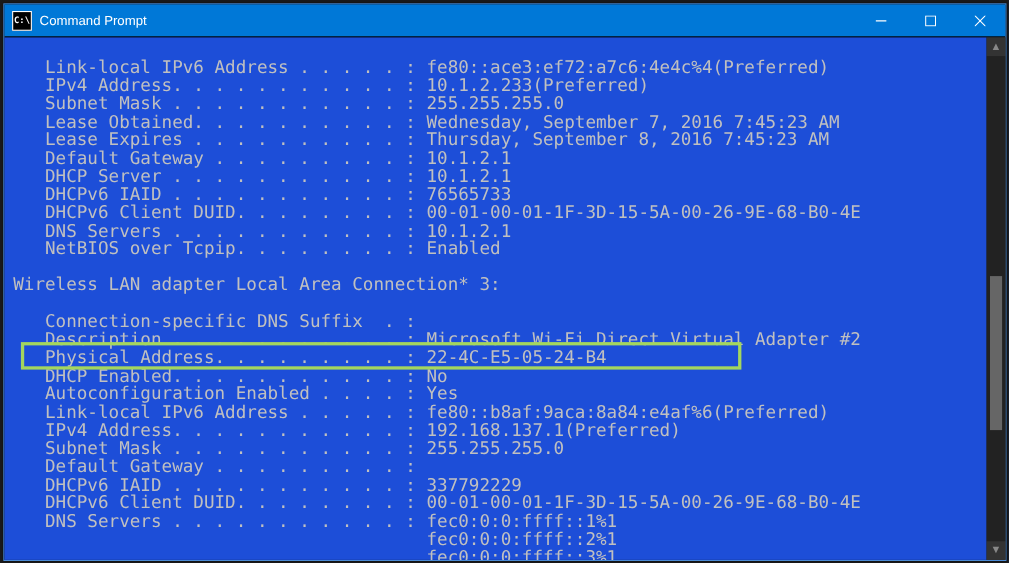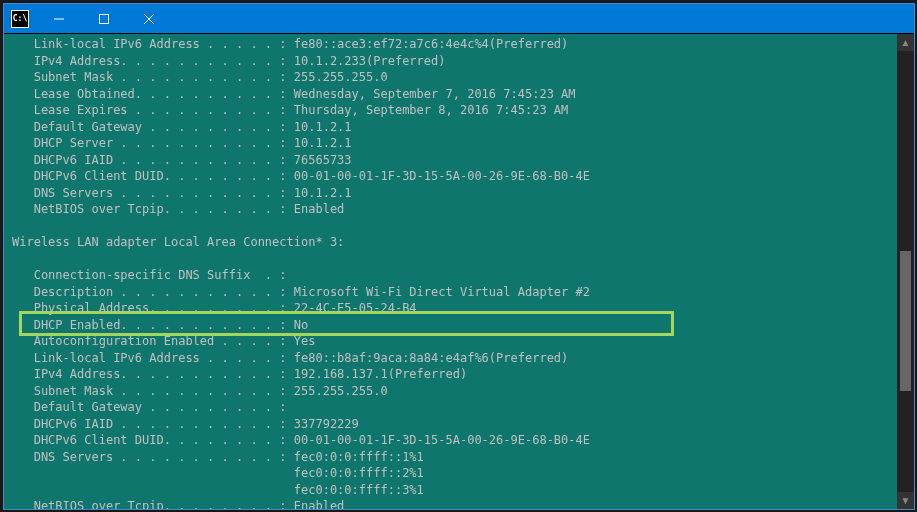--- a/index.html
+++ b/index.html
@@ -4,35 +4,36 @@
 <style>
   html,body{margin:0;padding:0;width:917px;height:512px;background:#1a1a1a;overflow:hidden;}
   .window{position:absolute;left:3px;top:3px;width:910px;height:505px;border:1px solid #4a8ad4;background:#000;box-shadow:0 0 2px rgba(0,0,0,.5);}
   .titlebar{height:29px;background:#0078d7;display:flex;align-items:center;color:#fff;font-family:"Segoe UI",Arial,sans-serif;font-size:12px;}
   .app-icon{width:16px;height:16px;margin:0 7px 0 7px;background:#000;border:1px solid #fff;display:flex;align-items:center;justify-content:center;font-size:8px;font-family:Consolas,monospace;font-weight:bold;}
   .titlebar-title{flex:1;}
   .winbtn{width:45px;height:29px;display:flex;align-items:center;justify-content:center;color:#fff;}
   .winbtn.close{width:46px;}
   .winbtn svg{width:10px;height:10px;}
   .term-area{position:absolute;top:30px;left:0;right:0;bottom:0;display:flex;}
-  .term{flex:1;background:#0f766e;color:#c0c0c0;font-family:Consolas,"Lucida Console",monospace;font-size:12px;line-height:16.5px;padding:2px 0 2px 8px;white-space:pre;overflow:hidden;}
+  .term{flex:1;background:#1d4ed8;color:#c0c0c0;font-family:Consolas,"Lucida Console",monospace;font-size:16px;line-height:16.5px;padding:19px 0 2px 8px;white-space:pre;overflow:hidden;}
   .scrollbar{width:17px;background:#333;display:flex;flex-direction:column;}
   .sb-btn{height:17px;background:#333;display:flex;align-items:center;justify-content:center;color:#888;font-size:10px;}
   .sb-track{flex:1;background:#222;position:relative;}
   .sb-thumb{position:absolute;top:200px;left:3px;right:3px;height:140px;background:#666;}
   .highlight{position:absolute;border:3px solid #a4d65e;pointer-events:none;}
 </style>
 </head>
 <body>
 
 <div class="window">
   <div class="titlebar">
     <div class="app-icon">
         <span>C:\</span>
       </div>
+    <div class="titlebar-title">Command Prompt</div>
     <div class="winbtn">
       <svg viewBox="0 0 10 10">
           <path d="M0 5 H10" stroke="#fff" stroke-width="1" fill="none"></path>
         </svg>
     </div>
     <div class="winbtn">
       <svg viewBox="0 0 10 10">
           <rect x="0.5" y="0.5" width="9" height="9" stroke="#fff" stroke-width="1" fill="none"></rect>
         </svg>
     </div>

